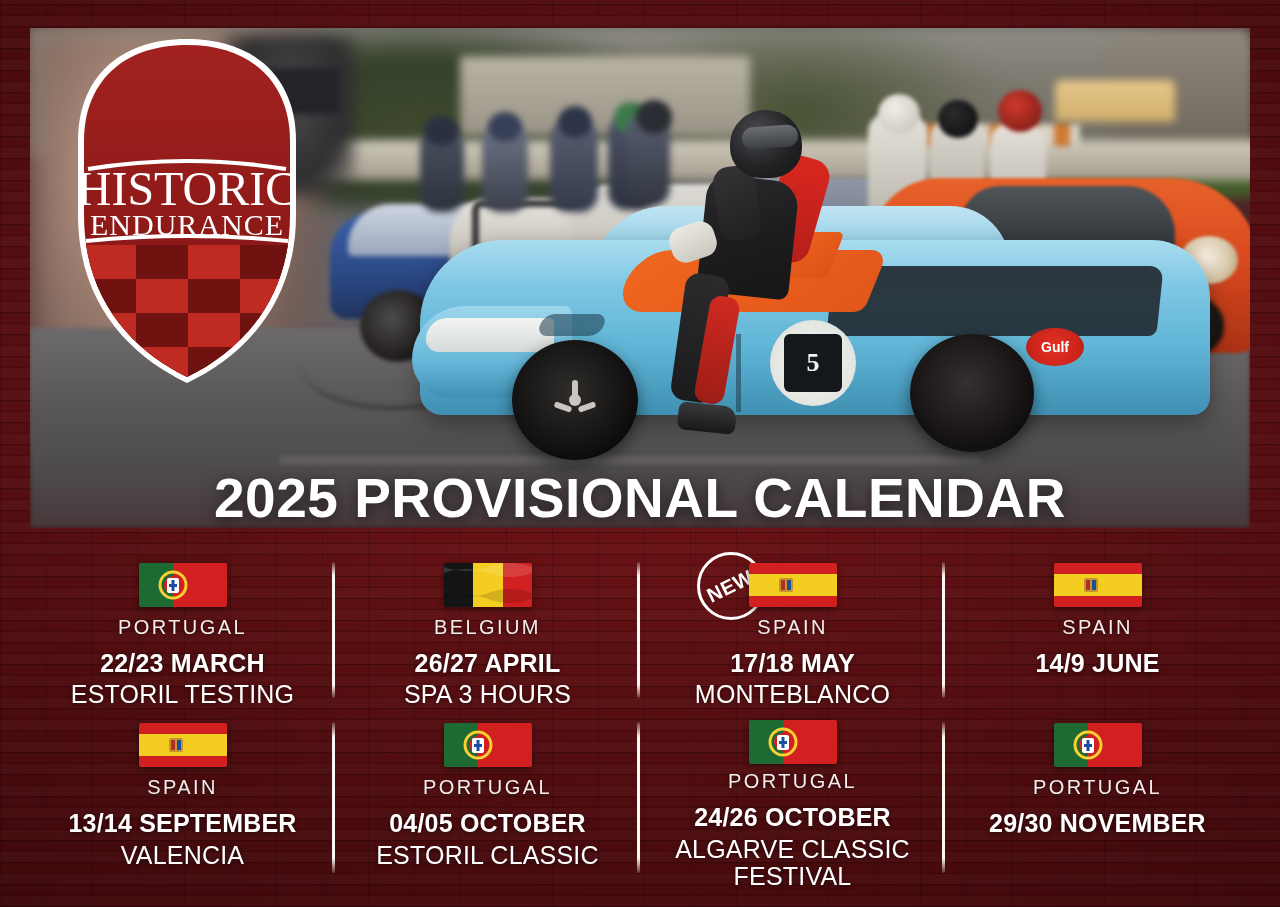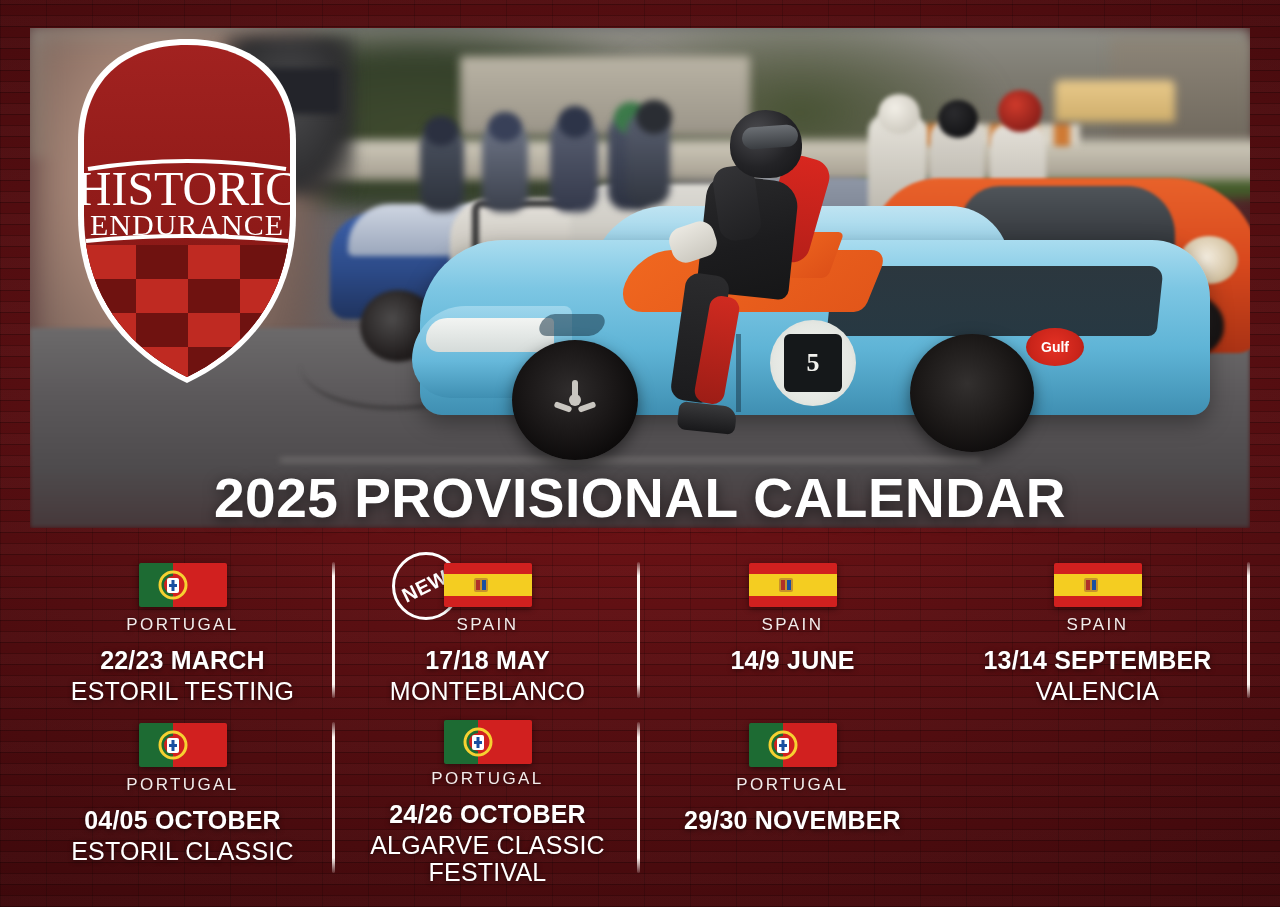--- a/index.html
+++ b/index.html
@@ -392,21 +392,21 @@
     transform: rotate(-26deg);
     color: #ffffff;
     font-weight: 700;
     font-size: 20px;
     letter-spacing: 0.5px;
     font-family: "Liberation Sans", sans-serif;
   }
   .country {
     margin-top: 6px;
     color: #f3eceb;
-    font-size: 17px;
+    font-size: 20px;
     font-weight: 400;
     letter-spacing: 2.4px;
     line-height: 1.1;
     text-shadow: 0 1px 4px rgba(0,0,0,0.5);
   }
   .date {
     margin-top: 12px;
     color: #ffffff;
     font-size: 25px;
     font-weight: 700;
@@ -598,20 +598,36 @@
             <rect x="32.5" y="17" width="3" height="11" fill="#1a4fa0"></rect>
             <rect x="30" y="21" width="8" height="3" fill="#1a4fa0"></rect>
           </svg>
         </div>
       </div>
       <div class="country">PORTUGAL</div>
       <div class="date">22/23 MARCH</div>
       <div class="venue">ESTORIL TESTING</div>
     </div>
 
+    <div class="cell divided">
+      <div class="flag-row">
+        <div class="flag">
+          <svg viewBox="0 0 88 44" width="88" height="44" aria-hidden="true">
+            <rect width="29" height="44" fill="#141414"></rect>
+            <rect x="29" width="30" height="44" fill="#f4cd21"></rect>
+            <rect x="59" width="29" height="44" fill="#d1201f"></rect>
+            <path d="M0 4 q22 8 44 0 q22 -8 44 0 l0 6 q-22 8 -44 0 q-22 -8 -44 0 z" fill="rgba(255,255,255,0.14)"></path>
+            <path d="M0 30 q22 8 44 0 q22 -8 44 0 l0 6 q-22 8 -44 0 q-22 -8 -44 0 z" fill="rgba(0,0,0,0.14)"></path>
+          </svg>
+        </div>
+      </div>
+      <div class="country">BELGIUM</div>
+      <div class="date">26/27 APRIL</div>
+      <div class="venue">SPA 3 HOURS</div>
+    </div>
 
     <div class="cell divided">
       <div class="flag-row">
         <div class="badge-new">
           <span>NEW</span>
         </div>
         <div class="flag">
           <svg viewBox="0 0 88 44" width="88" height="44" aria-hidden="true">
             <rect width="88" height="11" fill="#d1201f"></rect>
             <rect y="11" width="88" height="22" fill="#f4cd21"></rect>

